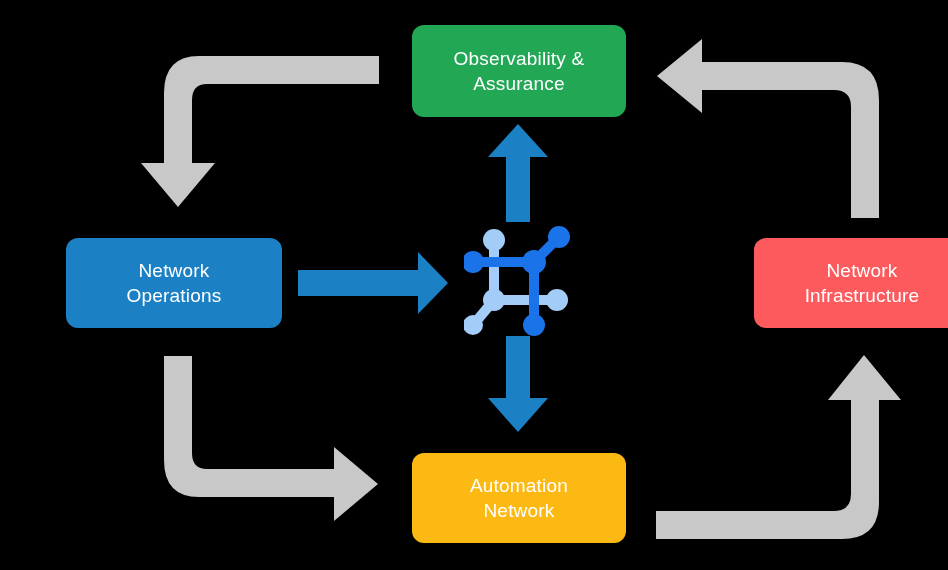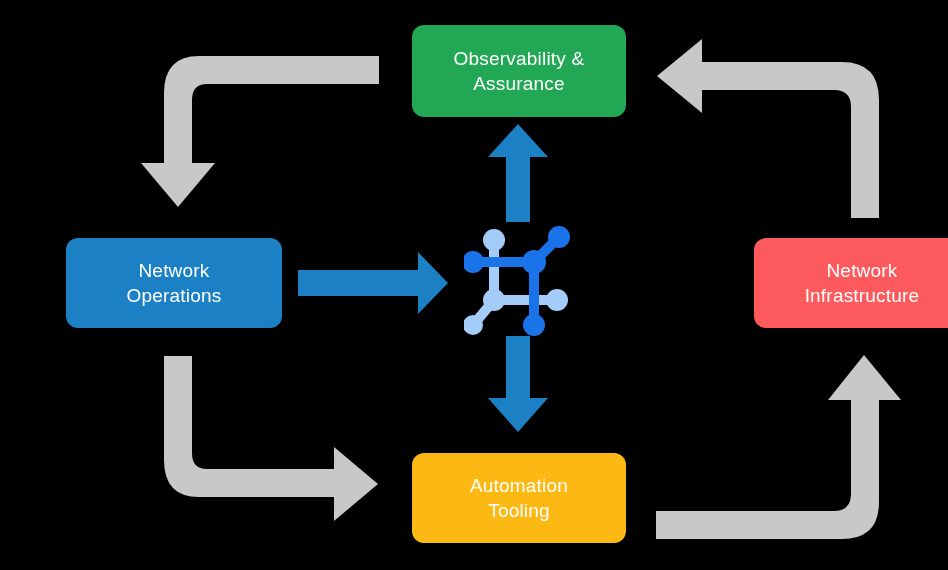--- a/index.html
+++ b/index.html
@@ -139,16 +139,16 @@
 Operations</span>
   </div>
 
   <div class="node-box" id="box-infrastructure" style="background: rgb(252, 90, 93); color: rgb(255, 255, 255);">
     <span>Network
 Infrastructure</span>
   </div>
 
   <div class="node-box" id="box-automation" style="background: rgb(253, 185, 19); color: rgb(255, 255, 255);">
     <span>Automation
-Tooling</span>
+Network</span>
   </div>
 
 </div>
 
 </body></html>

